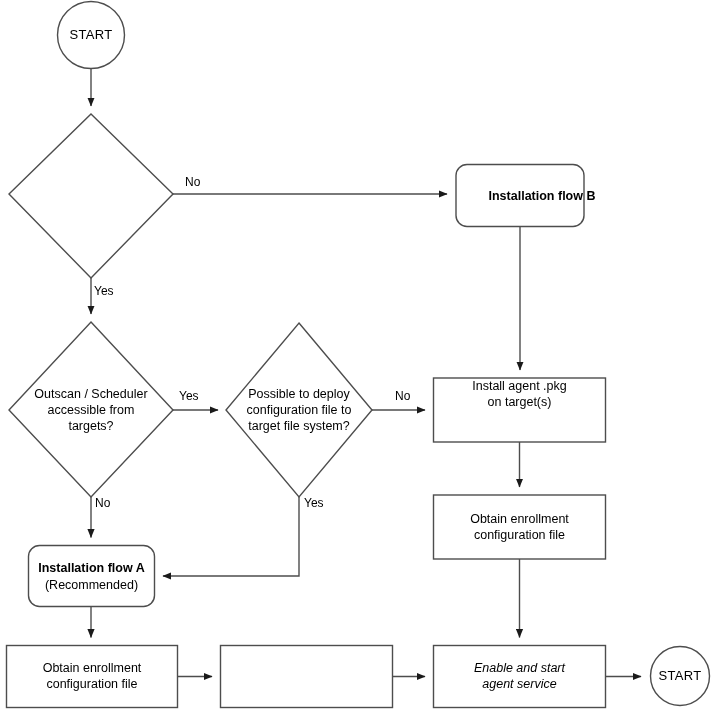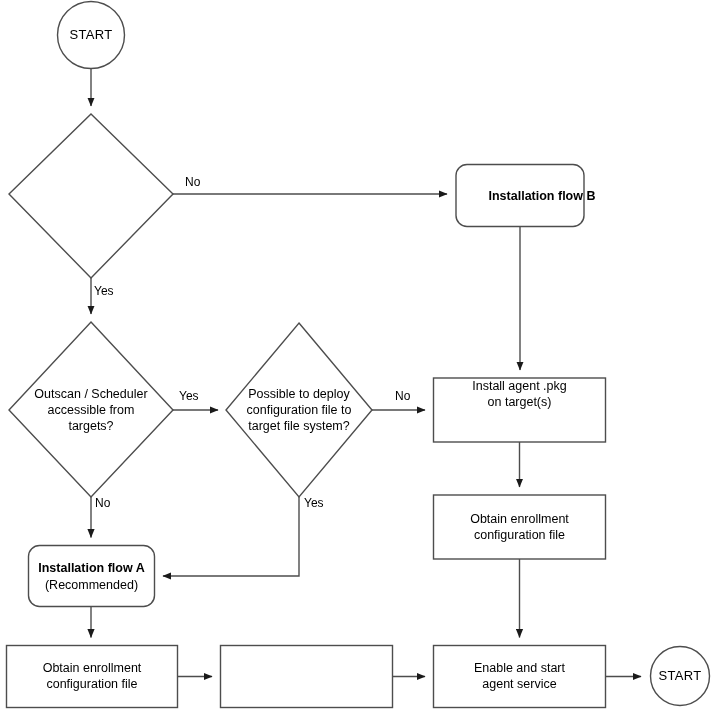--- a/index.html
+++ b/index.html
@@ -164,21 +164,21 @@
     <div class="flow-stack">
       <div class="node-text line-bold" style="position:static; width:125px; height:17px;">Installation flow A</div>
       <div class="node-text line-norm" style="position:static; width:125px; height:17px;">(Recommended)</div>
     </div>
   </div>
 
   <div class="node-text" style="left:7px; top:658px; width:170px; height:36px;">Obtain enrollment
 configuration file</div>
 
 
-  <div class="node-text" style="left:434px; top:658px; width:171px; height:36px;">Enable and start
+  <div class="node-text" style="left:434px; top:658px; width:171px; height:36px;font-style:italic;">Enable and start
 agent service</div>
 
   <div class="node-text terminator" style="left:647px; top:659px; width:66px; height:34px;">START</div>
 
   <div class="edge-label" style="left:185px; top:176px;">No</div>
 
   <div class="edge-label" style="left:94px; top:285px;">Yes</div>
 
   <div class="edge-label" style="left:179px; top:390px;">Yes</div>
 

